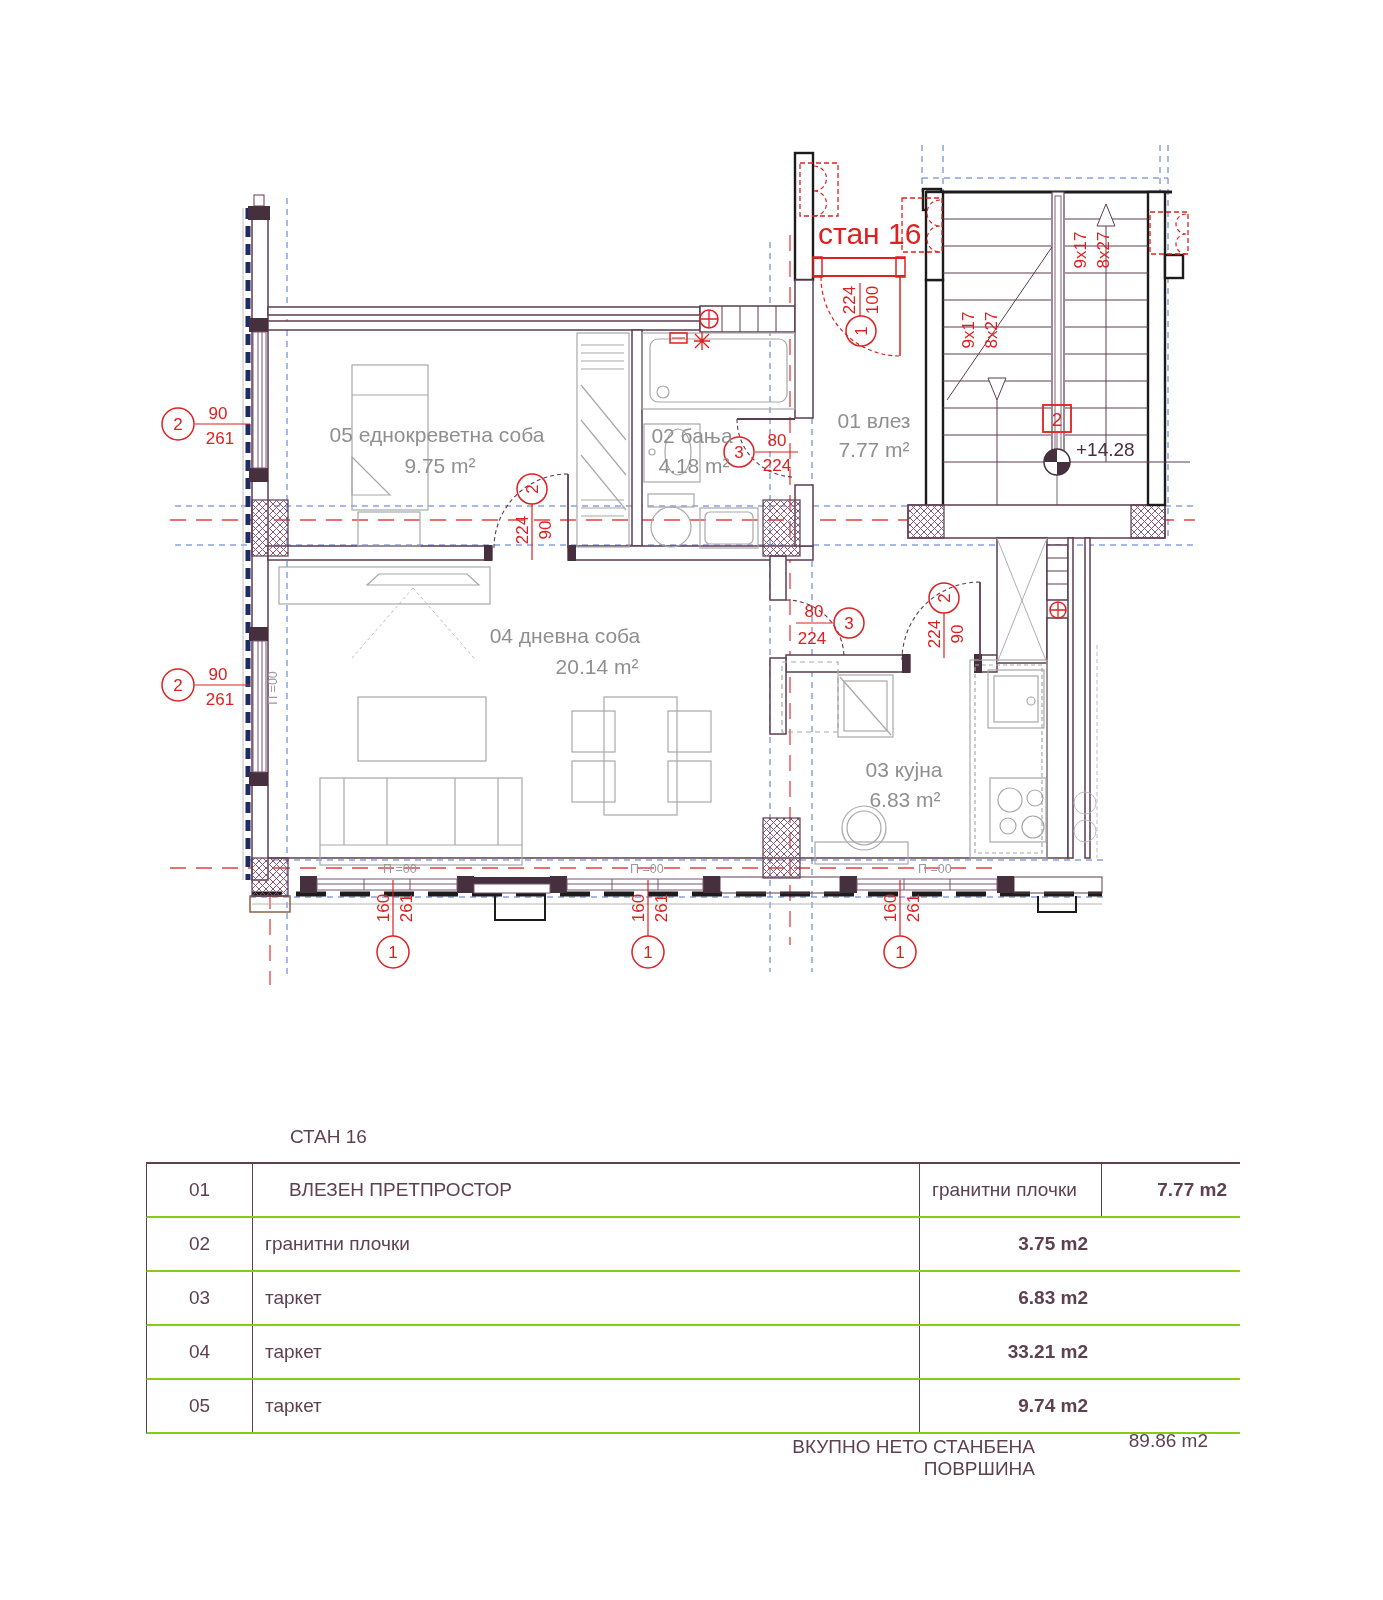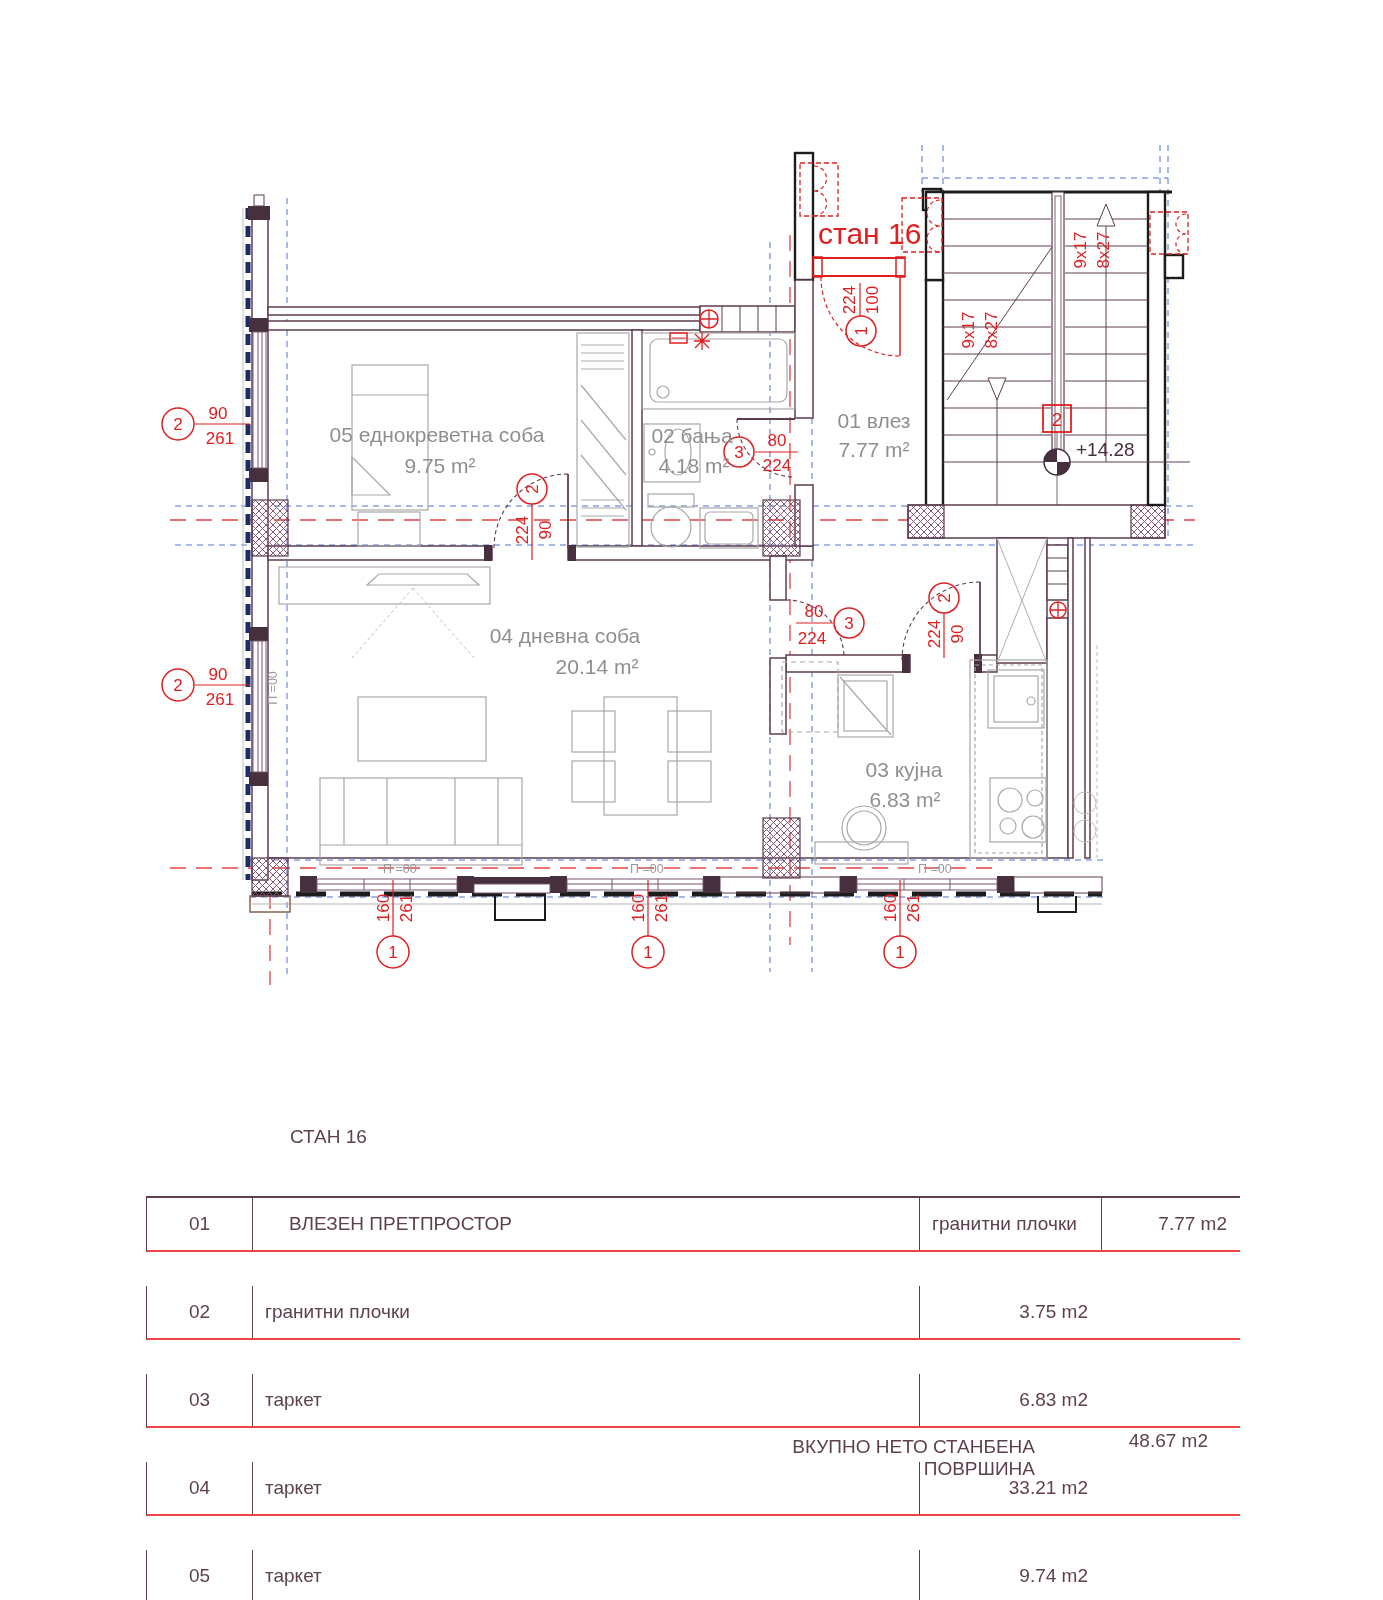--- a/index.html
+++ b/index.html
@@ -13,26 +13,26 @@
   .furn-lite{stroke:#bdbdbd;stroke-width:1;fill:none;}
   .wallm{stroke:#5e3c50;stroke-width:1.5;fill:#ffffff;}
   .wallm-thin{stroke:#5e3c50;stroke-width:1;fill:none;}
   .wallb{stroke:#1c1c1c;stroke-width:2.4;fill:#ffffff;}
   .jamb{fill:#46303e;stroke:none;}
   .redline{stroke:#e02020;fill:none;}
   .swing{stroke:#5e3c50;stroke-width:1.1;fill:none;stroke-dasharray:4 3;}
   .leaf{stroke:#5e3c50;stroke-width:1.8;fill:none;}
   
   .fin-table{position:absolute;left:146px;top:1162px;width:1094px;color:#5f4050;font-size:19px;}
-  .fin-row{display:grid;grid-template-columns:106px 667px 182px 139px;height:52px;border-bottom:2px solid #ef4444;align-items:center;border-left:1.5px solid #5f4050;margin-top:34px;}
+  .fin-row{display:grid;grid-template-columns:106px 667px 182px 139px;height:52px;border-bottom:2px solid #84cc16;align-items:center;border-left:1.5px solid #5f4050;}
   .fin-row:first-child{border-top:2.5px solid #5f4050;}
   .c-num{text-align:center;border-right:1.5px solid #5f4050;height:100%;display:flex;align-items:center;justify-content:center;}
   .c-name{padding-left:36px;border-right:1.5px solid #5f4050;height:100%;display:flex;align-items:center;white-space:pre;}
   .c-fin{padding-left:12px;border-right:1.5px solid #5f4050;height:100%;display:flex;align-items:center;}
-  .c-area{text-align:right;padding-right:14px;}
+  .c-area{text-align:right;padding-right:14px;font-weight:bold;}
   .tbl-title{position:absolute;left:290px;top:1126px;color:#5f4050;font-size:19px;}
   .tot-label{position:absolute;left:700px;top:1436px;width:335px;text-align:right;color:#5f4050;font-size:19px;}
   .tot-value{position:absolute;left:1098px;top:1430px;width:110px;text-align:right;color:#5f4050;font-size:19px;}
 </style>
 </head>
 <body>
 
 <svg id="plan-svg" width="1383" height="1600" viewBox="0 0 1383 1600">
   <defs>
     <pattern id="hatch" width="7" height="7" patternUnits="userSpaceOnUse">
@@ -392,13 +392,13 @@
     <div class="c-fin">таркет</div>
     <div class="c-area">33.21 m2</div>
   </div>
   <div class="fin-row">
     <div class="c-num">05</div>
     <div class="c-fin">таркет</div>
     <div class="c-area">9.74 m2</div>
   </div>
 </div>
 <div class="tot-label">ВКУПНО НЕТО СТАНБЕНА ПОВРШИНА</div>
-<div class="tot-value">48.67 m2</div>
+<div class="tot-value">89.86 m2</div>
 
 </body></html>

